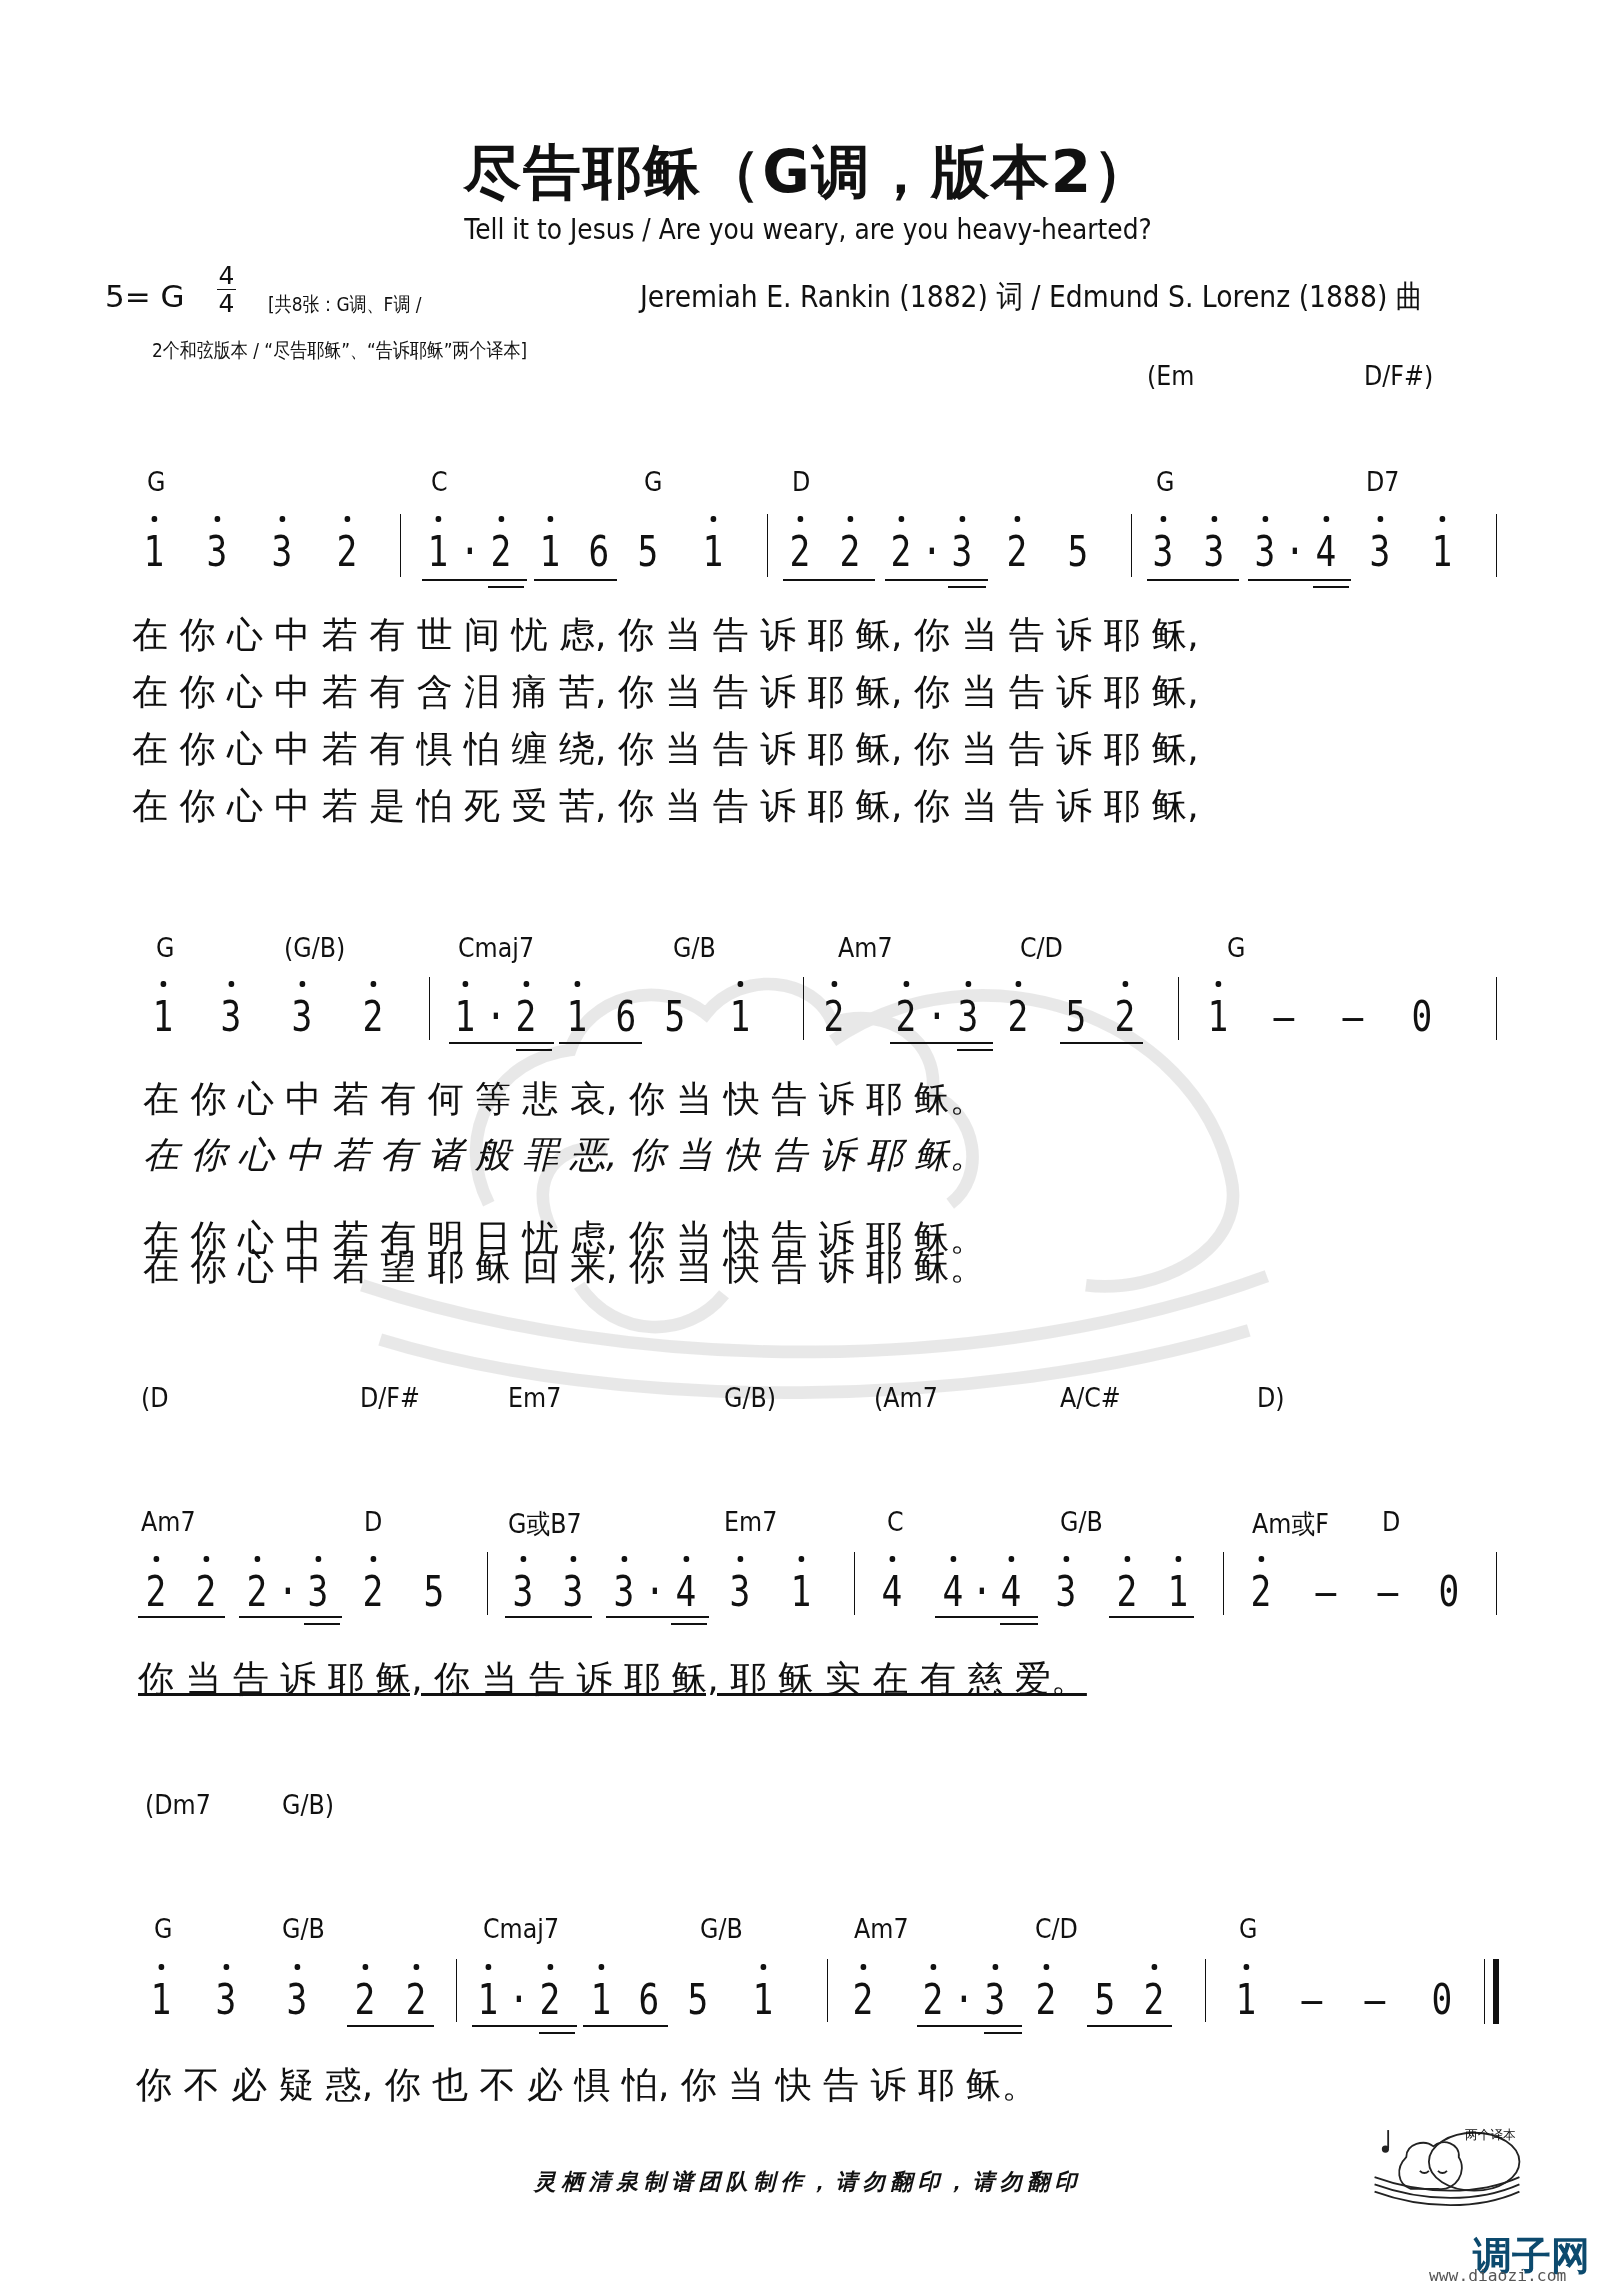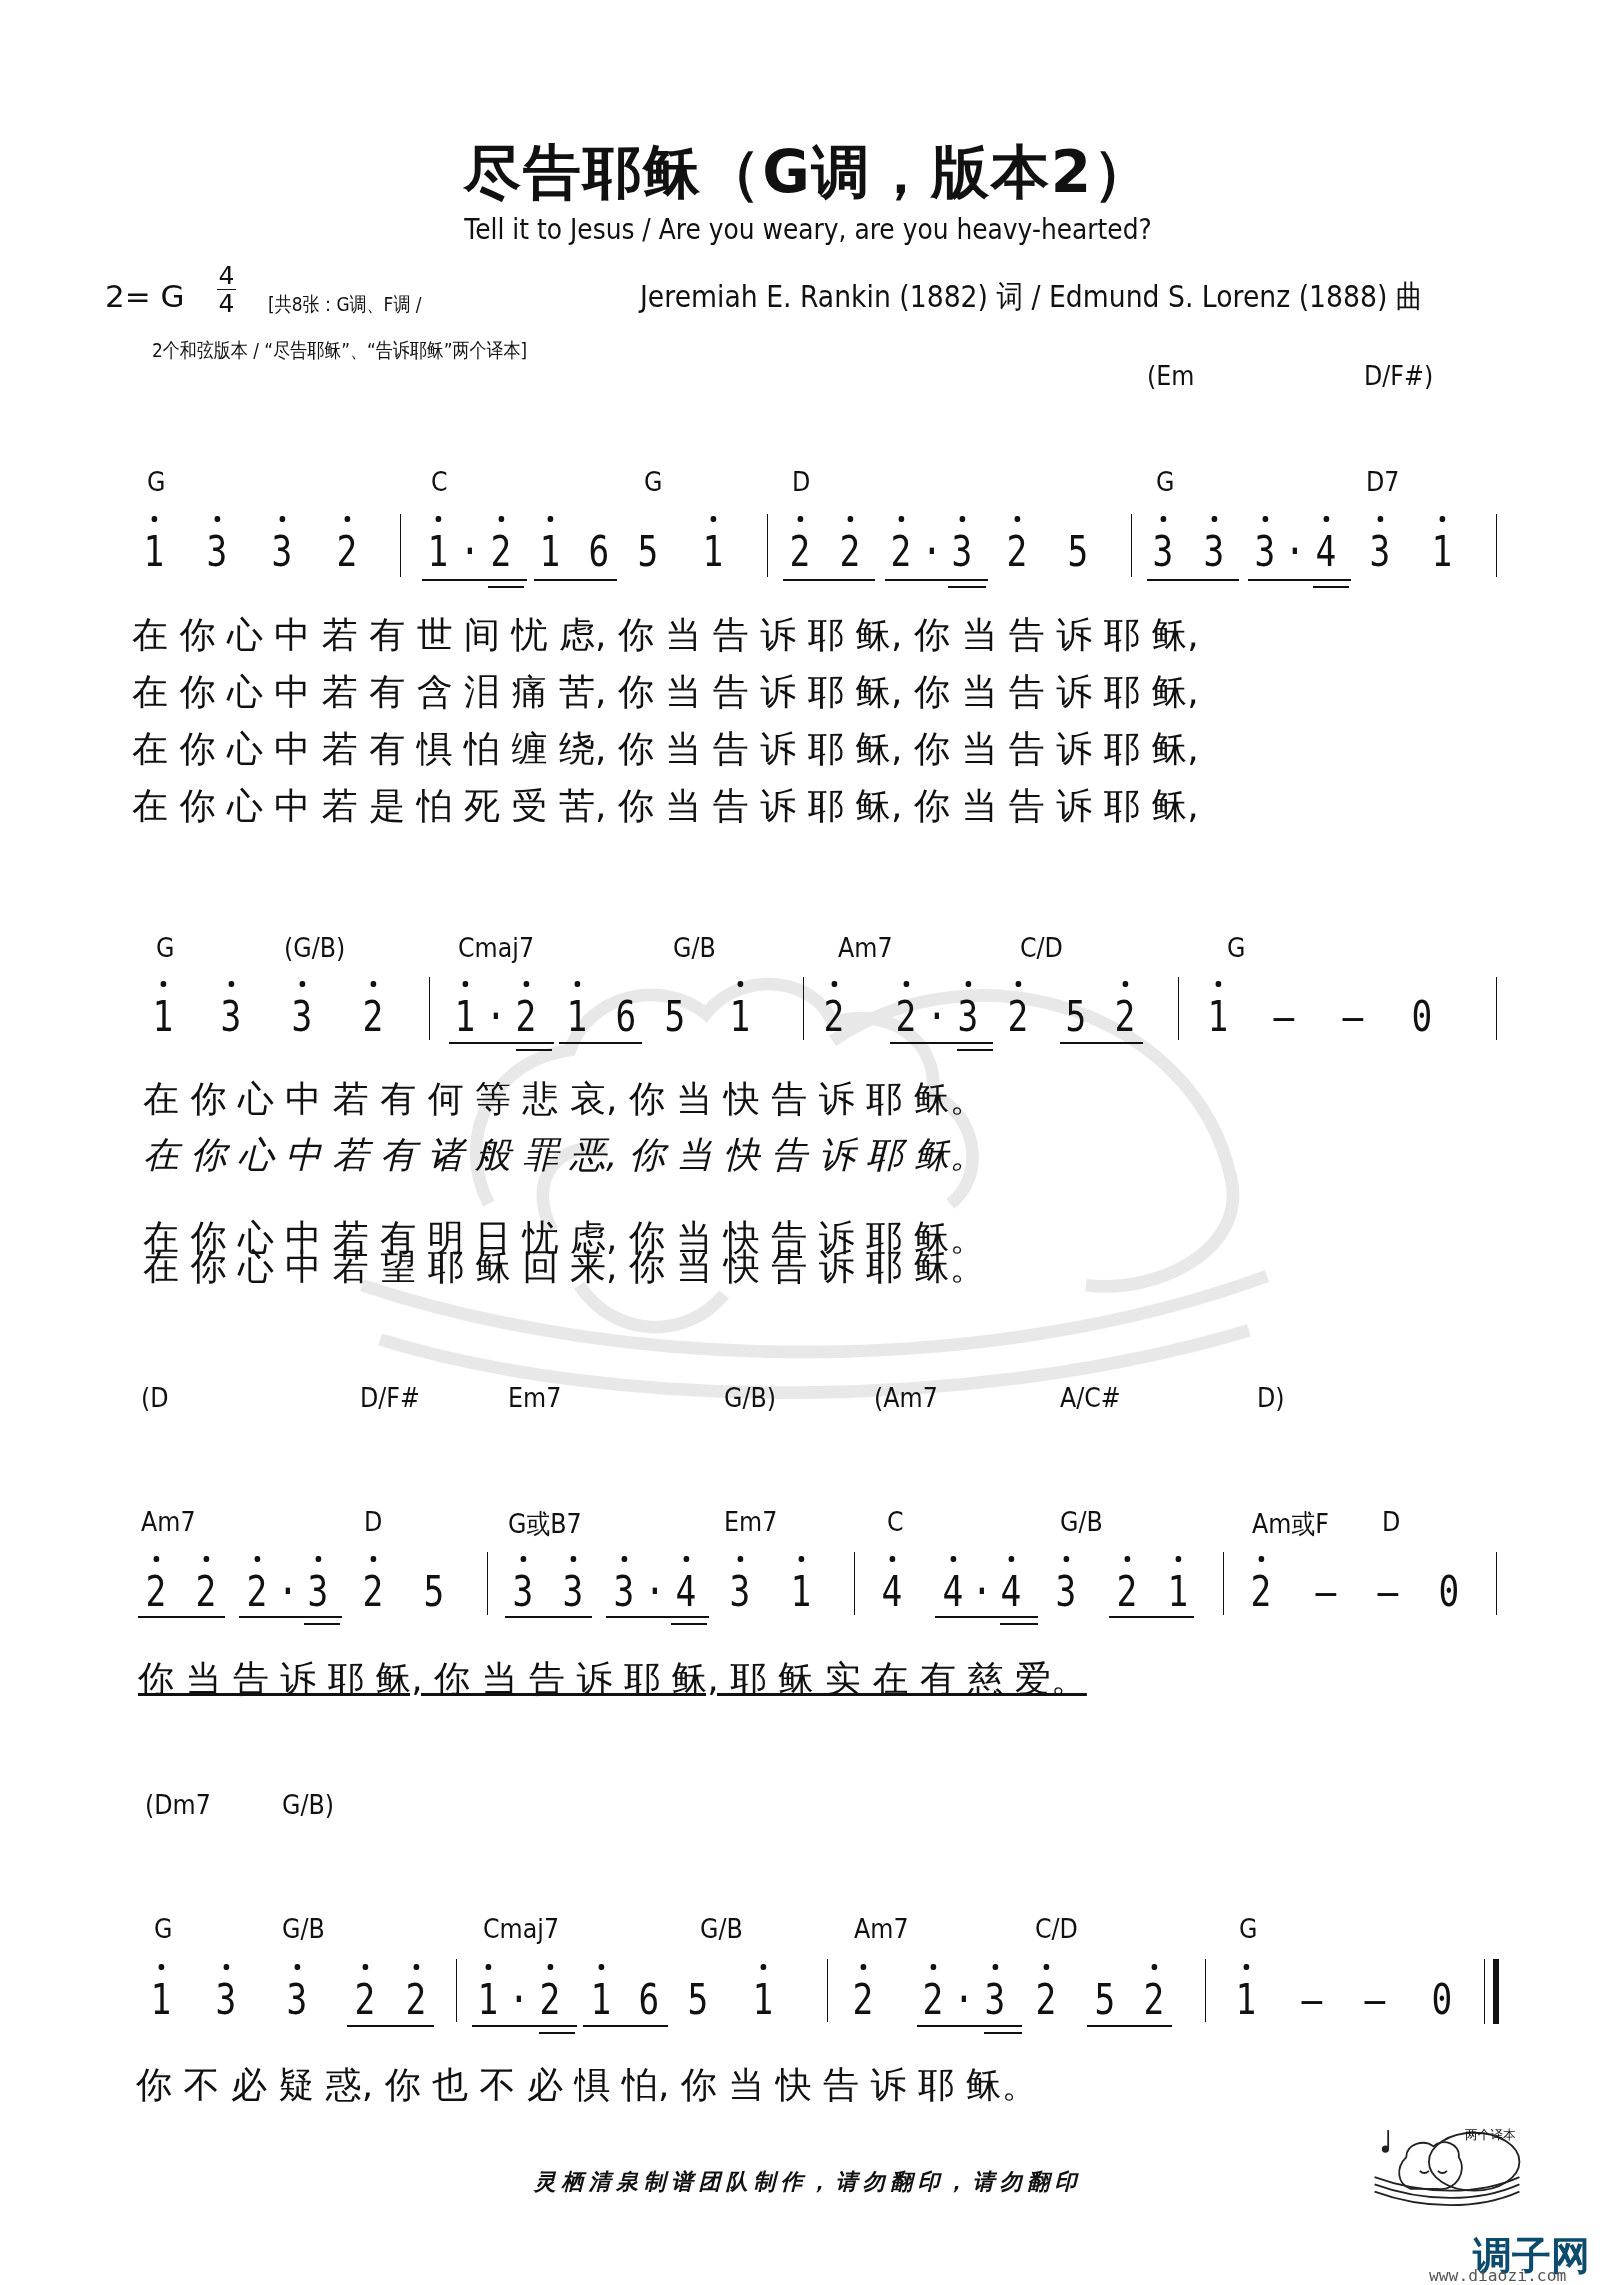--- a/index.html
+++ b/index.html
@@ -40,21 +40,21 @@
   <path d="M230 360 C200 300 240 260 290 270"></path>
   <path d="M540 150 C700 40 940 120 980 300 C1000 380 900 430 820 420"></path>
   <path d="M40 480 C300 560 700 560 1000 470"></path>
   <path d="M20 420 C320 520 720 520 1020 410"></path>
   <path d="M260 420 C300 480 380 480 420 430"></path>
 </svg>
 
 <div id="title" class="abs">尽告耶稣（G调，版本2）</div>
 <div id="subtitle" class="abs">Tell it to Jesus / Are you weary, are you heavy-hearted?</div>
 
-<div class="abs key">2=  G</div>
+<div class="abs key">5=  G</div>
 <div class="abs tsig">
   <div>4</div>
   <div class="line"></div>
   <div>4</div>
 </div>
 <div class="abs note-small" style="left:268px;top:291px;">[共8张：G调、F调 /</div>
 <div class="abs note-small" style="left:152px;top:337px;">2个和弦版本 / “尽告耶稣”、“告诉耶稣”两个译本]</div>
 <div class="abs credits">Jeremiah E. Rankin (1882) 词 / Edmund S. Lorenz (1888) 曲</div>
 
 <div id="score">

